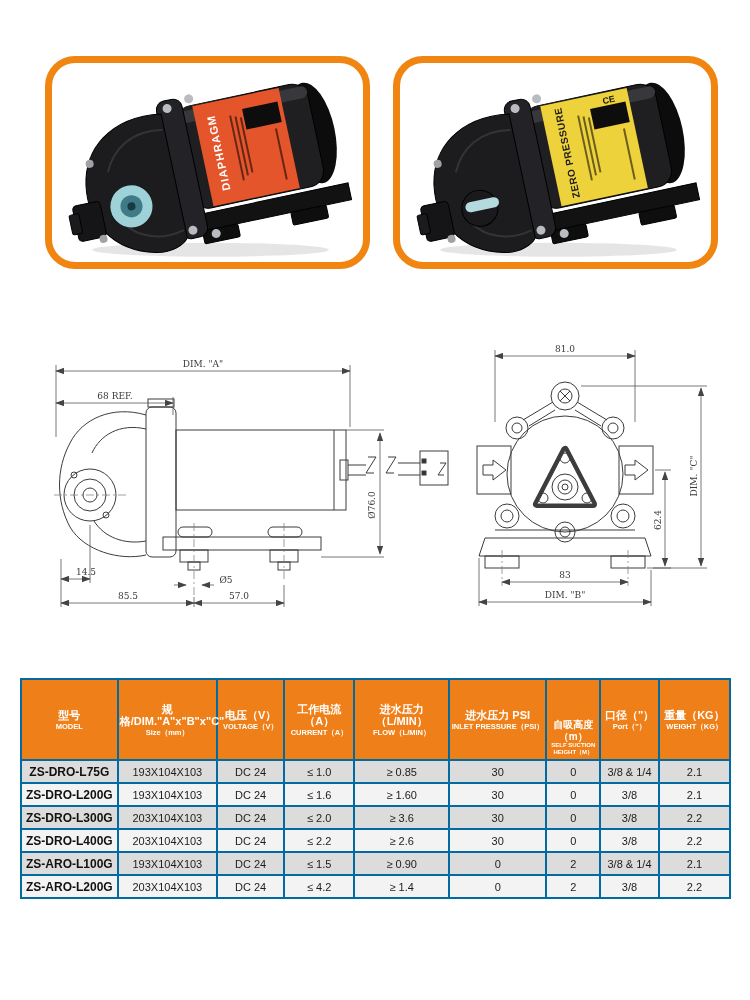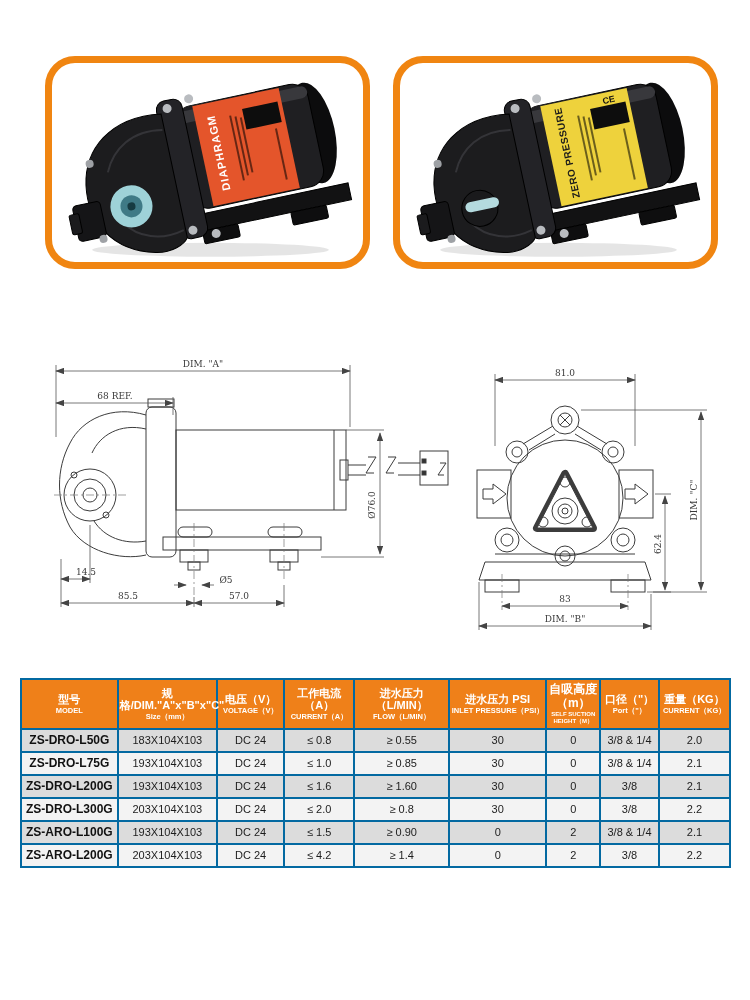--- a/index.html
+++ b/index.html
@@ -14,21 +14,21 @@
   
   .drawing{position:absolute;}
   .drawing svg{display:block;}
   .dwg-text{font-family:"DejaVu Serif",serif;font-size:9px;fill:#3a3a3a;}
   
   table.spec{position:absolute;left:20px;top:678px;width:711px;border-collapse:separate;
         border-spacing:2px;background:#0369a1;table-layout:fixed;}
   table.spec th{background:#ef8019;color:#ffffff;vertical-align:middle;padding:3px 1px;height:36px;}
   table.spec th .zh{font-size:11px;font-weight:bold;line-height:1.15;}
   table.spec th .en{font-size:7.5px;font-weight:bold;line-height:1.2;}
-  table.spec th.small .zh{font-size:12px;}
+  table.spec th.small .zh{font-size:10px;margin-top:36px;}
   table.spec th.small .en{font-size:6px;}
   table.spec td{text-align:center;vertical-align:middle;height:19px;padding:1px 1px;
         font-size:11px;color:#1c1c1c;}
   table.spec td.model{font-weight:bold;font-size:12px;color:#111;}
   table.spec tbody tr:nth-child(odd) td{background:#dcdcdc;}
   table.spec tbody tr:nth-child(even) td{background:#f3f3f3;}
 </style>
 </head>
 <body>
 
@@ -186,21 +186,21 @@
       <text class="dwg-text" x="175" y="22" text-anchor="middle">DIM. "A"</text>
       <text class="dwg-text" x="87" y="54" text-anchor="middle">68 REF.</text>
       <text class="dwg-text" transform="rotate(-90 347 160)" x="347" y="160" text-anchor="middle">Ø76.0</text>
       <text class="dwg-text" x="58" y="230" text-anchor="middle">14.5</text>
       <text class="dwg-text" x="100" y="254" text-anchor="middle">85.5</text>
       <text class="dwg-text" x="211" y="254" text-anchor="middle">57.0</text>
       <text class="dwg-text" x="198" y="238" text-anchor="middle">Ø5</text>
     </svg>
   </div>
 
-  <div class="drawing" style="left:455px;top:348px;">
+  <div class="drawing" style="left:455px;top:324px;">
     <svg width="292" height="292" viewBox="0 0 292 292">
       <defs>
         <marker id="arwR" markerWidth="11" markerHeight="8" refX="10" refY="4" orient="auto-start-reverse">
           <path d="M0,0 L11,4 L0,8 Z" fill="#444"></path>
         </marker>
       </defs>
       <g stroke="#3c3c3c" stroke-width="1" fill="none">
 
         <circle cx="110" cy="150" r="58"></circle>
         <circle cx="110" cy="72" r="14"></circle>
@@ -310,36 +310,25 @@
           <th class="small">
             <div class="zh">自吸高度（m）</div>
             <div class="en">SELF SUCTION HEIGHT（M）</div>
           </th>
           <th>
             <div class="zh">口径（"）</div>
             <div class="en">Port（"）</div>
           </th>
           <th>
             <div class="zh">重量（KG）</div>
-            <div class="en">CURRENT（KG）</div>
+            <div class="en">WEIGHT（KG）</div>
           </th>
         </tr>
       </thead>
     <tbody>
-        <tr>
-          <td class="model">ZS-DRO-L50G</td>
-          <td>183X104X103</td>
-          <td>DC 24</td>
-          <td>≤ 0.8</td>
-          <td>≥ 0.55</td>
-          <td>30</td>
-          <td>0</td>
-          <td>3/8 &amp; 1/4</td>
-          <td>2.0</td>
-        </tr>
         <tr>
           <td class="model">ZS-DRO-L75G</td>
           <td>193X104X103</td>
           <td>DC 24</td>
           <td>≤ 1.0</td>
           <td>≥ 0.85</td>
           <td>30</td>
           <td>0</td>
           <td>3/8 &amp; 1/4</td>
           <td>2.1</td>
@@ -353,21 +342,32 @@
           <td>30</td>
           <td>0</td>
           <td>3/8</td>
           <td>2.1</td>
         </tr>
         <tr>
           <td class="model">ZS-DRO-L300G</td>
           <td>203X104X103</td>
           <td>DC 24</td>
           <td>≤ 2.0</td>
-          <td>≥ 0.8</td>
+          <td>≥ 3.6</td>
+          <td>30</td>
+          <td>0</td>
+          <td>3/8</td>
+          <td>2.2</td>
+        </tr>
+        <tr>
+          <td class="model">ZS-DRO-L400G</td>
+          <td>203X104X103</td>
+          <td>DC 24</td>
+          <td>≤ 2.2</td>
+          <td>≥ 2.6</td>
           <td>30</td>
           <td>0</td>
           <td>3/8</td>
           <td>2.2</td>
         </tr>
         <tr>
           <td class="model">ZS-ARO-L100G</td>
           <td>193X104X103</td>
           <td>DC 24</td>
           <td>≤ 1.5</td>

